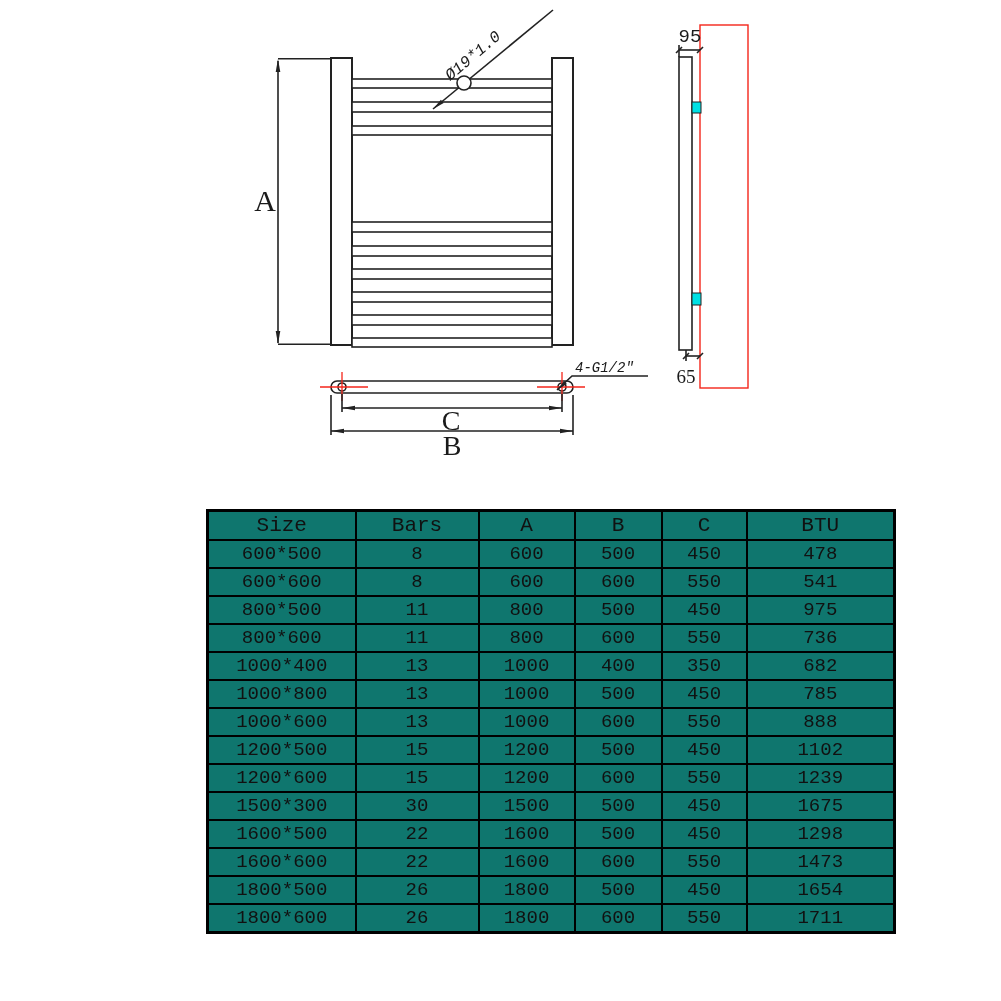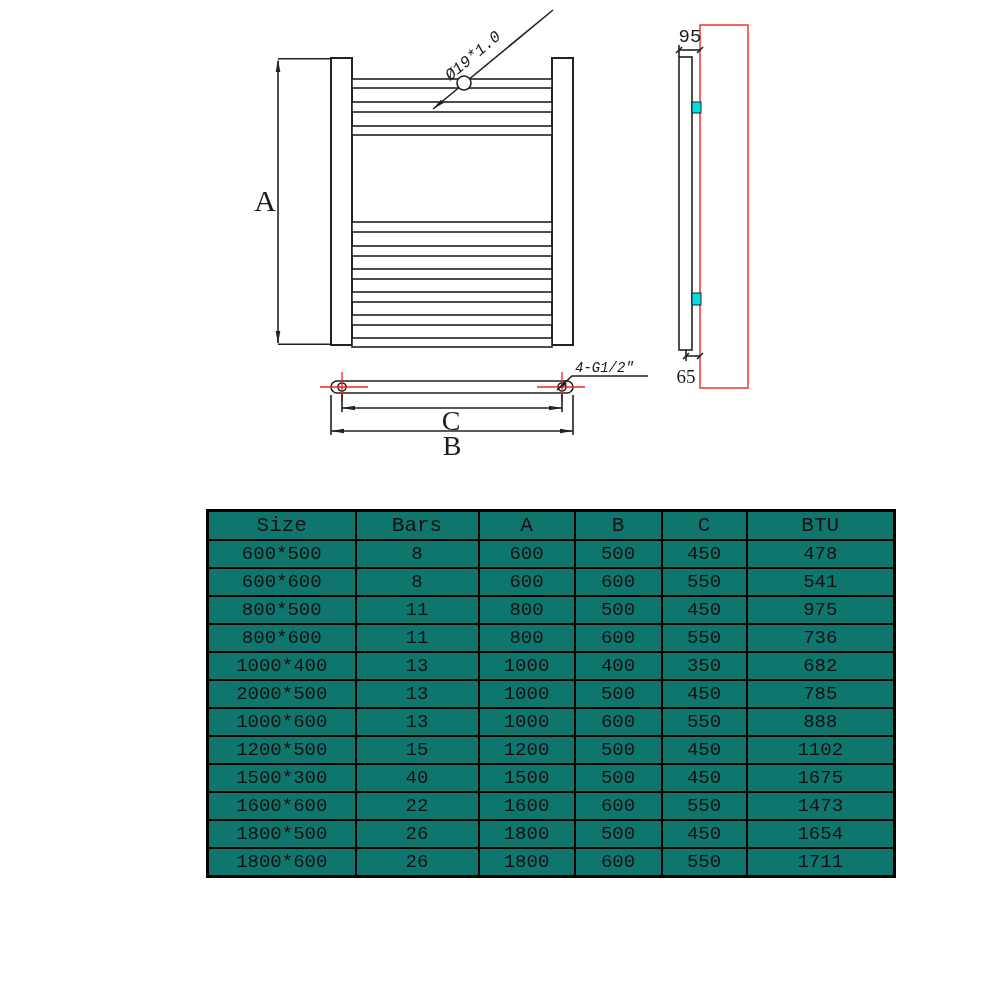--- a/index.html
+++ b/index.html
@@ -205,21 +205,21 @@
         </tr>
         <tr>
           <td>1000*400</td>
           <td>13</td>
           <td>1000</td>
           <td>400</td>
           <td>350</td>
           <td>682</td>
         </tr>
         <tr>
-          <td>2000*500</td>
+          <td>1000*800</td>
           <td>13</td>
           <td>1000</td>
           <td>500</td>
           <td>450</td>
           <td>785</td>
         </tr>
         <tr>
           <td>1000*600</td>
           <td>13</td>
           <td>1000</td>
@@ -229,26 +229,42 @@
         </tr>
         <tr>
           <td>1200*500</td>
           <td>15</td>
           <td>1200</td>
           <td>500</td>
           <td>450</td>
           <td>1102</td>
         </tr>
         <tr>
+          <td>1200*600</td>
+          <td>15</td>
+          <td>1200</td>
+          <td>600</td>
+          <td>550</td>
+          <td>1239</td>
+        </tr>
+        <tr>
           <td>1500*300</td>
-          <td>40</td>
+          <td>30</td>
           <td>1500</td>
           <td>500</td>
           <td>450</td>
           <td>1675</td>
+        </tr>
+        <tr>
+          <td>1600*500</td>
+          <td>22</td>
+          <td>1600</td>
+          <td>500</td>
+          <td>450</td>
+          <td>1298</td>
         </tr>
         <tr>
           <td>1600*600</td>
           <td>22</td>
           <td>1600</td>
           <td>600</td>
           <td>550</td>
           <td>1473</td>
         </tr>
         <tr>

